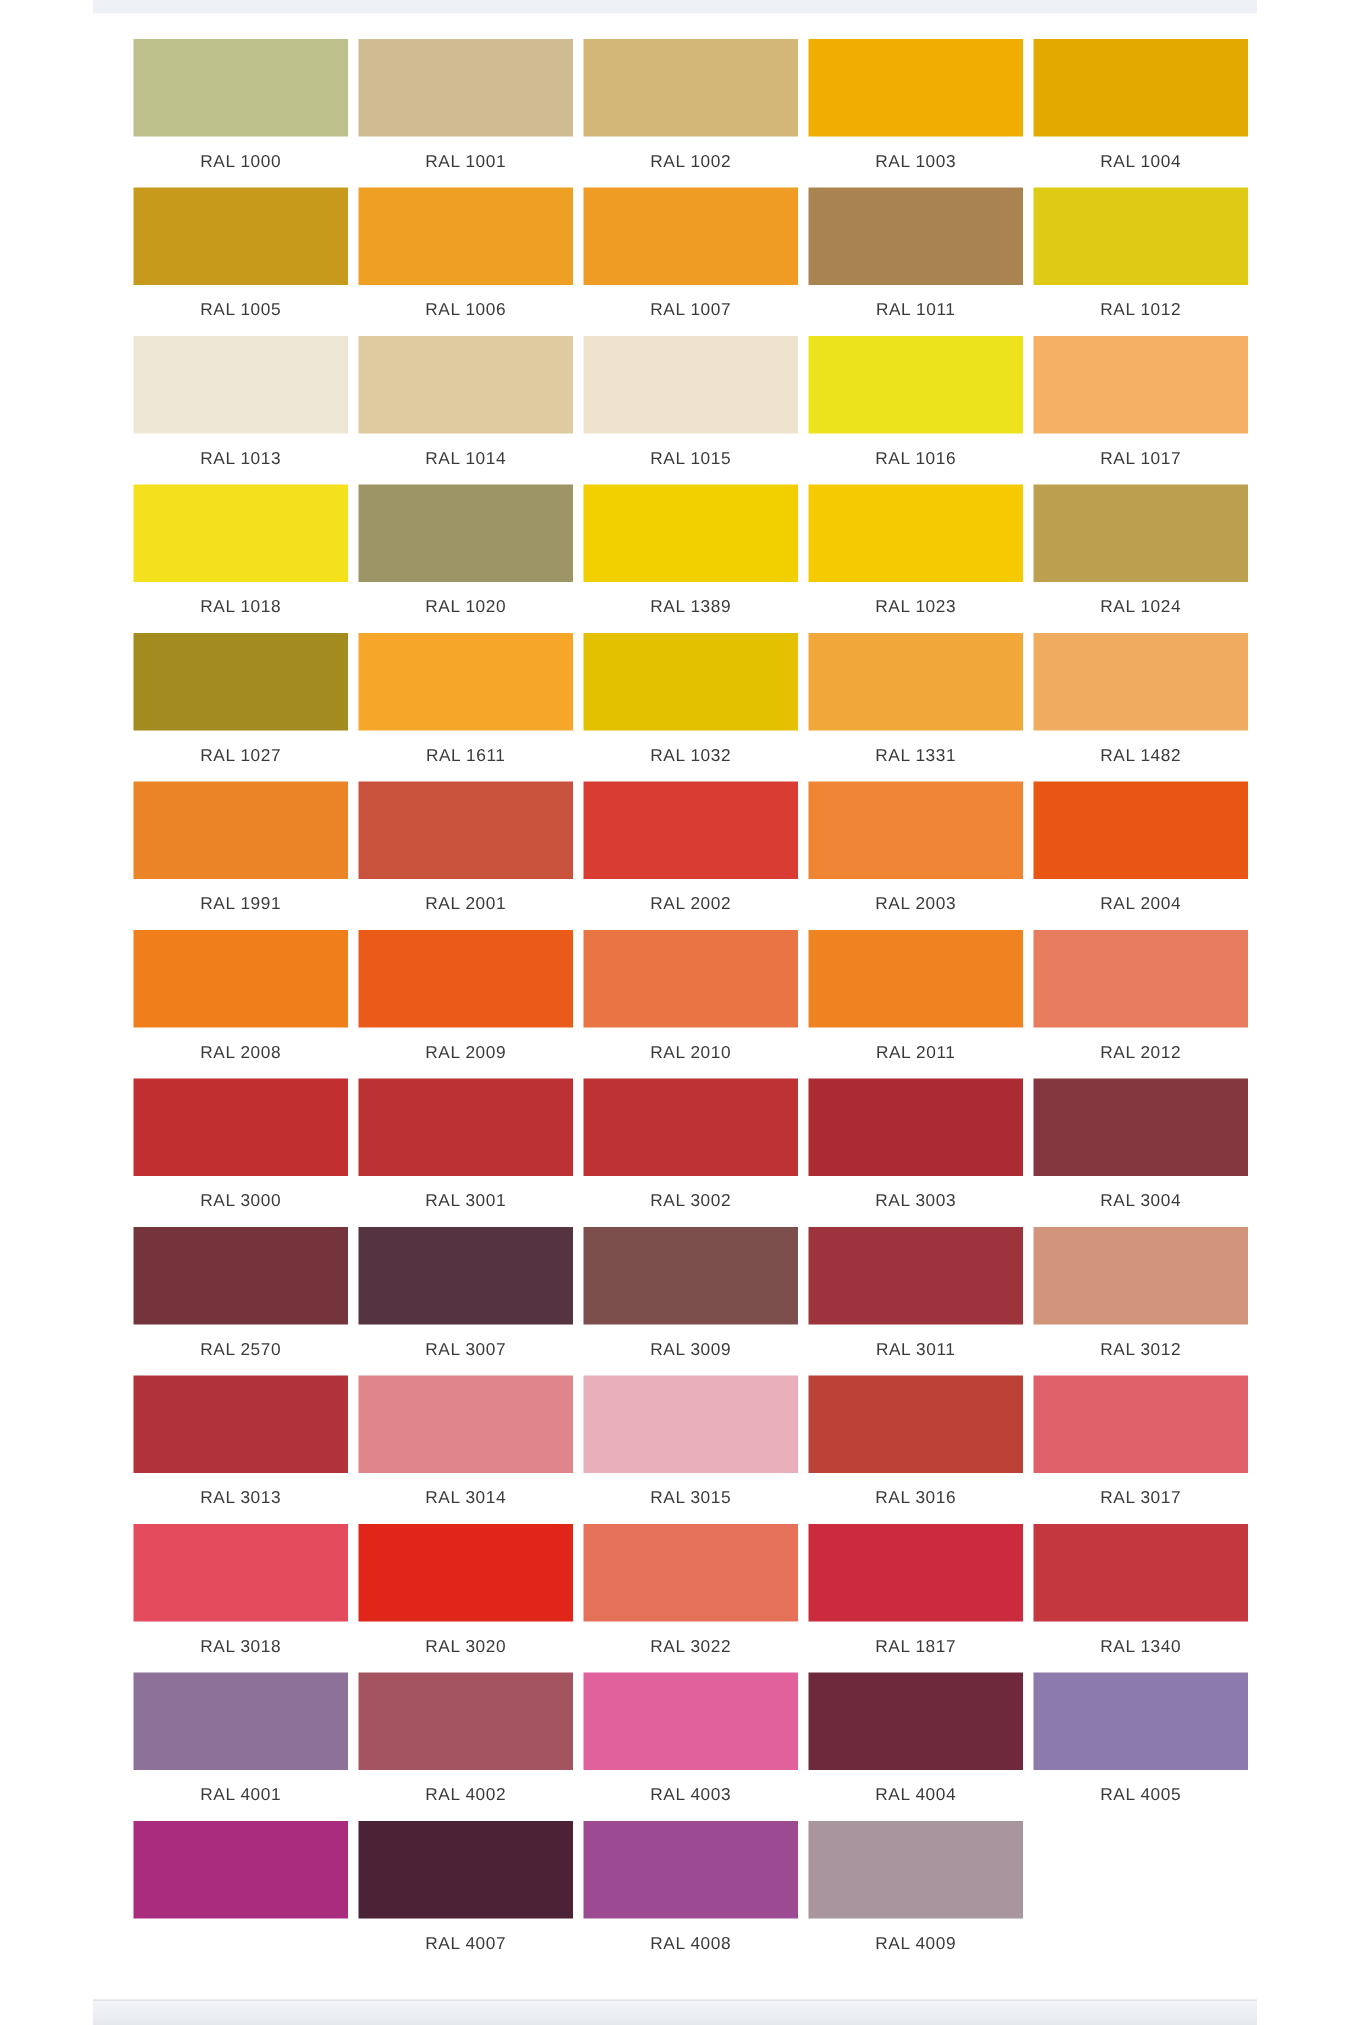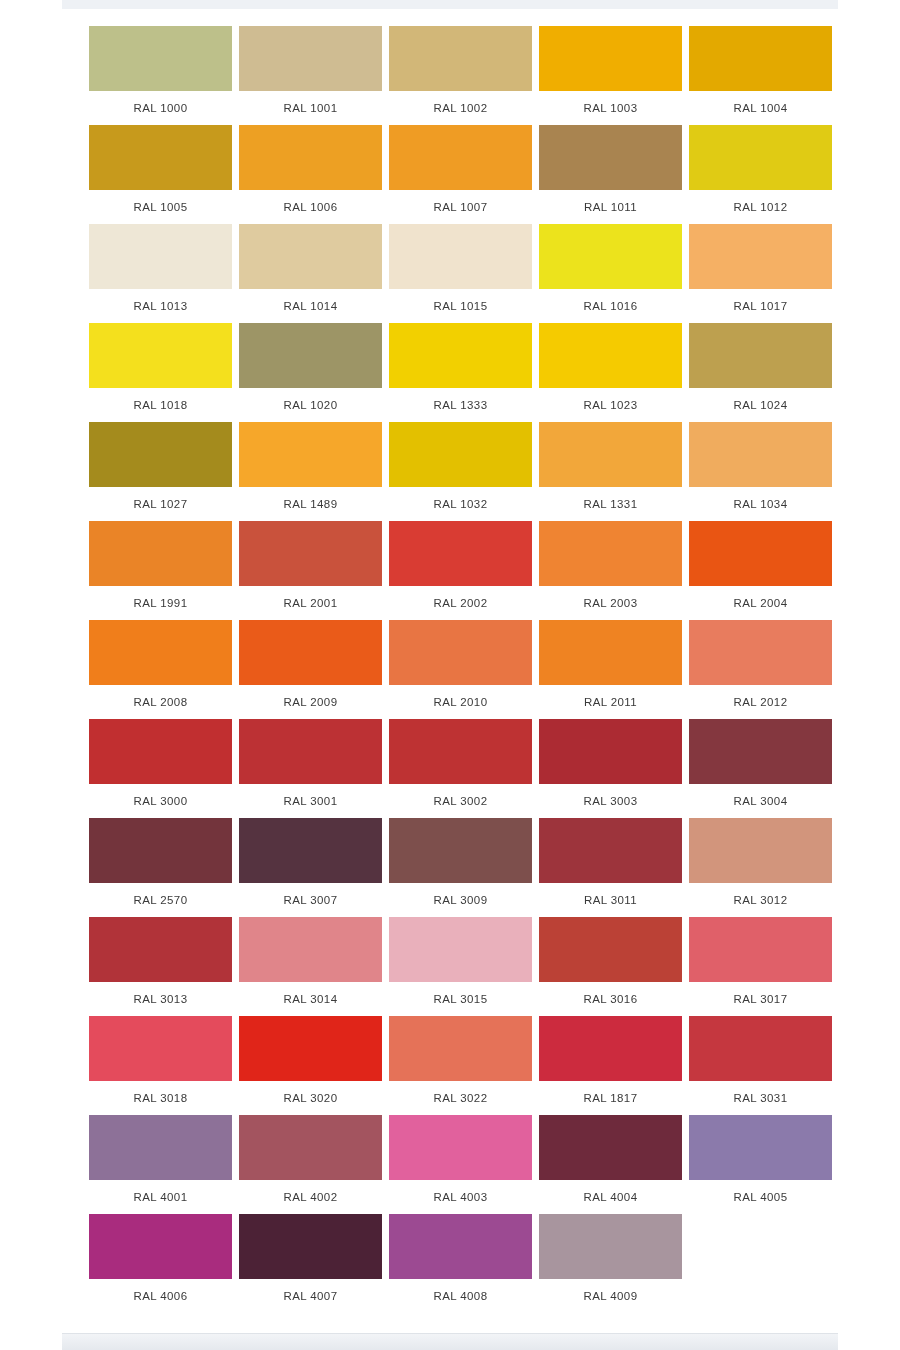--- a/index.html
+++ b/index.html
@@ -160,49 +160,49 @@
       <div class="cell">
         <span class="swatch" style="background: rgb(244, 224, 29);"></span>
         <span class="label">RAL 1018</span>
       </div>
       <div class="cell">
         <span class="swatch" style="background: rgb(157, 149, 102);"></span>
         <span class="label">RAL 1020</span>
       </div>
       <div class="cell">
         <span class="swatch" style="background: rgb(242, 208, 0);"></span>
-        <span class="label">RAL 1333</span>
+        <span class="label">RAL 1389</span>
       </div>
       <div class="cell">
         <span class="swatch" style="background: rgb(245, 203, 0);"></span>
         <span class="label">RAL 1023</span>
       </div>
       <div class="cell">
         <span class="swatch" style="background: rgb(189, 160, 79);"></span>
         <span class="label">RAL 1024</span>
       </div>
       <div class="cell">
         <span class="swatch" style="background: rgb(164, 139, 29);"></span>
         <span class="label">RAL 1027</span>
       </div>
       <div class="cell">
         <span class="swatch" style="background: rgb(246, 167, 42);"></span>
-        <span class="label">RAL 1489</span>
+        <span class="label">RAL 1611</span>
       </div>
       <div class="cell">
         <span class="swatch" style="background: rgb(227, 192, 0);"></span>
         <span class="label">RAL 1032</span>
       </div>
       <div class="cell">
         <span class="swatch" style="background: rgb(242, 167, 58);"></span>
         <span class="label">RAL 1331</span>
       </div>
       <div class="cell">
         <span class="swatch" style="background: rgb(240, 172, 94);"></span>
-        <span class="label">RAL 1034</span>
+        <span class="label">RAL 1482</span>
       </div>
       <div class="cell">
         <span class="swatch" style="background: rgb(234, 132, 39);"></span>
         <span class="label">RAL 1991</span>
       </div>
       <div class="cell">
         <span class="swatch" style="background: rgb(201, 82, 60);"></span>
         <span class="label">RAL 2001</span>
       </div>
       <div class="cell">
@@ -308,21 +308,21 @@
       <div class="cell">
         <span class="swatch" style="background: rgb(229, 114, 88);"></span>
         <span class="label">RAL 3022</span>
       </div>
       <div class="cell">
         <span class="swatch" style="background: rgb(204, 43, 62);"></span>
         <span class="label">RAL 1817</span>
       </div>
       <div class="cell">
         <span class="swatch" style="background: rgb(197, 55, 63);"></span>
-        <span class="label">RAL 3031</span>
+        <span class="label">RAL 1340</span>
       </div>
       <div class="cell">
         <span class="swatch" style="background: rgb(141, 113, 152);"></span>
         <span class="label">RAL 4001</span>
       </div>
       <div class="cell">
         <span class="swatch" style="background: rgb(163, 84, 95);"></span>
         <span class="label">RAL 4002</span>
       </div>
       <div class="cell">
@@ -332,21 +332,20 @@
       <div class="cell">
         <span class="swatch" style="background: rgb(110, 42, 60);"></span>
         <span class="label">RAL 4004</span>
       </div>
       <div class="cell">
         <span class="swatch" style="background: rgb(139, 122, 171);"></span>
         <span class="label">RAL 4005</span>
       </div>
       <div class="cell">
         <span class="swatch" style="background: rgb(169, 44, 126);"></span>
-        <span class="label">RAL 4006</span>
       </div>
       <div class="cell">
         <span class="swatch" style="background: rgb(76, 34, 54);"></span>
         <span class="label">RAL 4007</span>
       </div>
       <div class="cell">
         <span class="swatch" style="background: rgb(156, 74, 146);"></span>
         <span class="label">RAL 4008</span>
       </div>
       <div class="cell">

